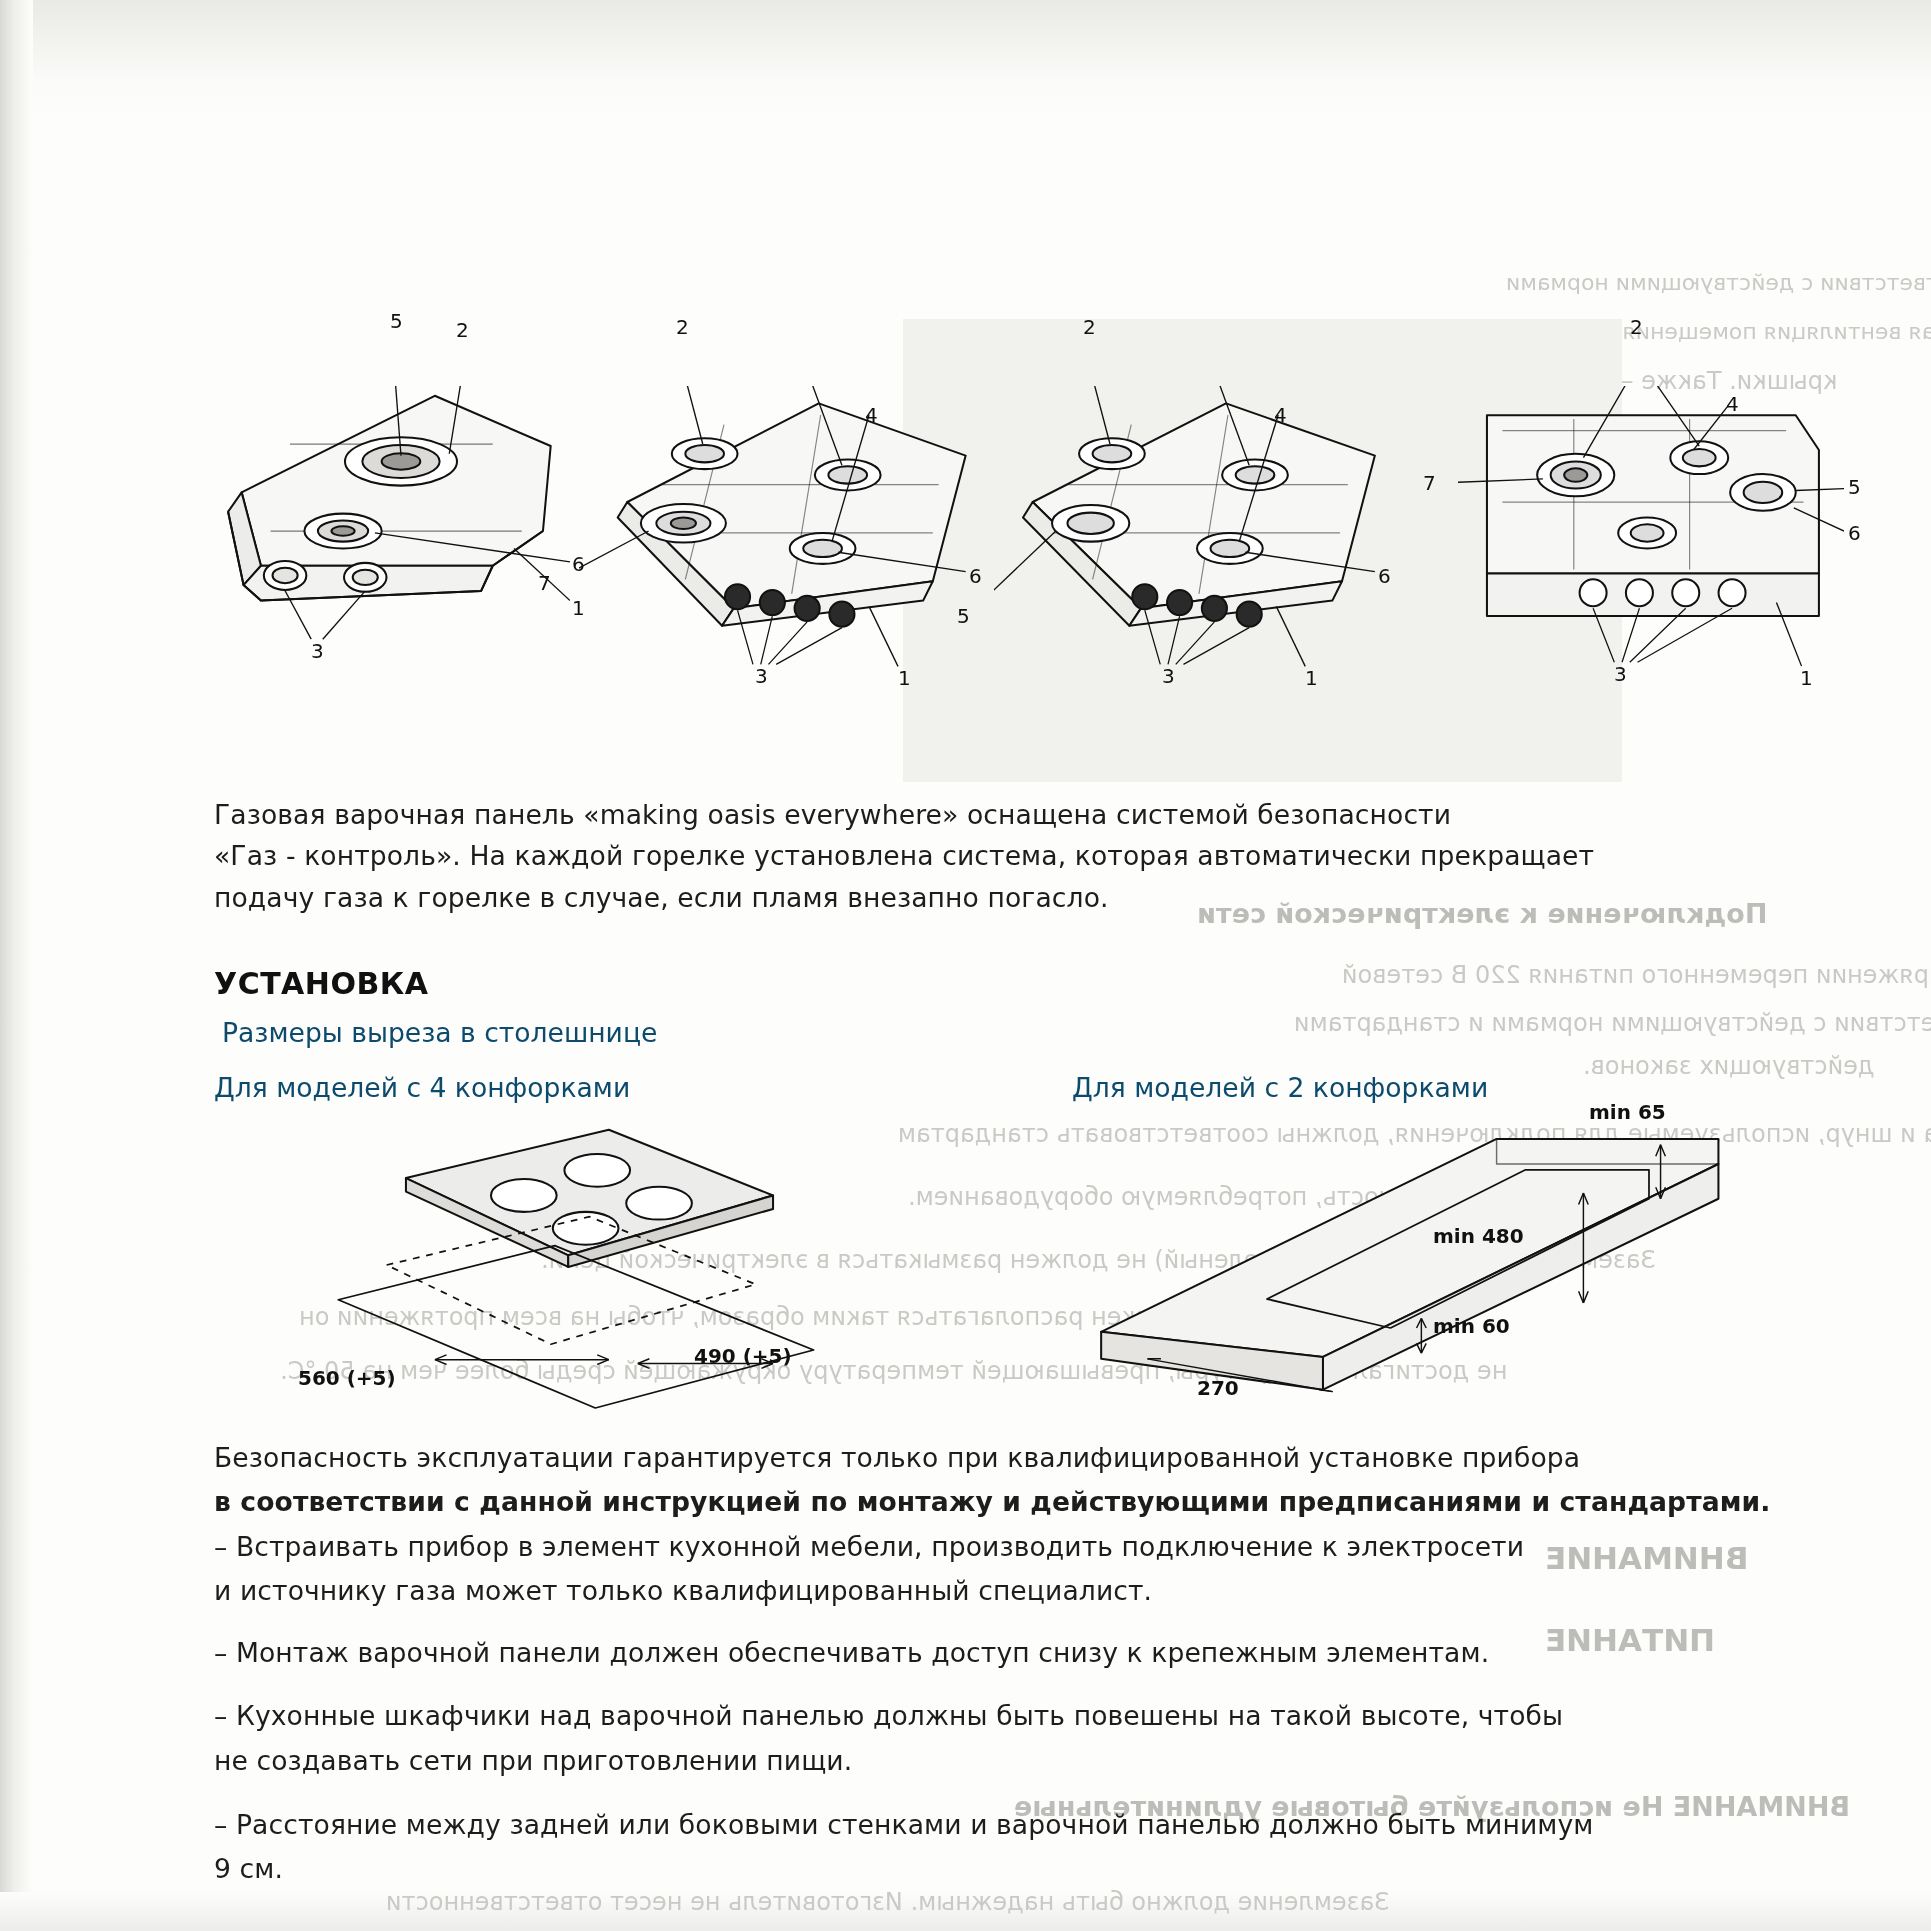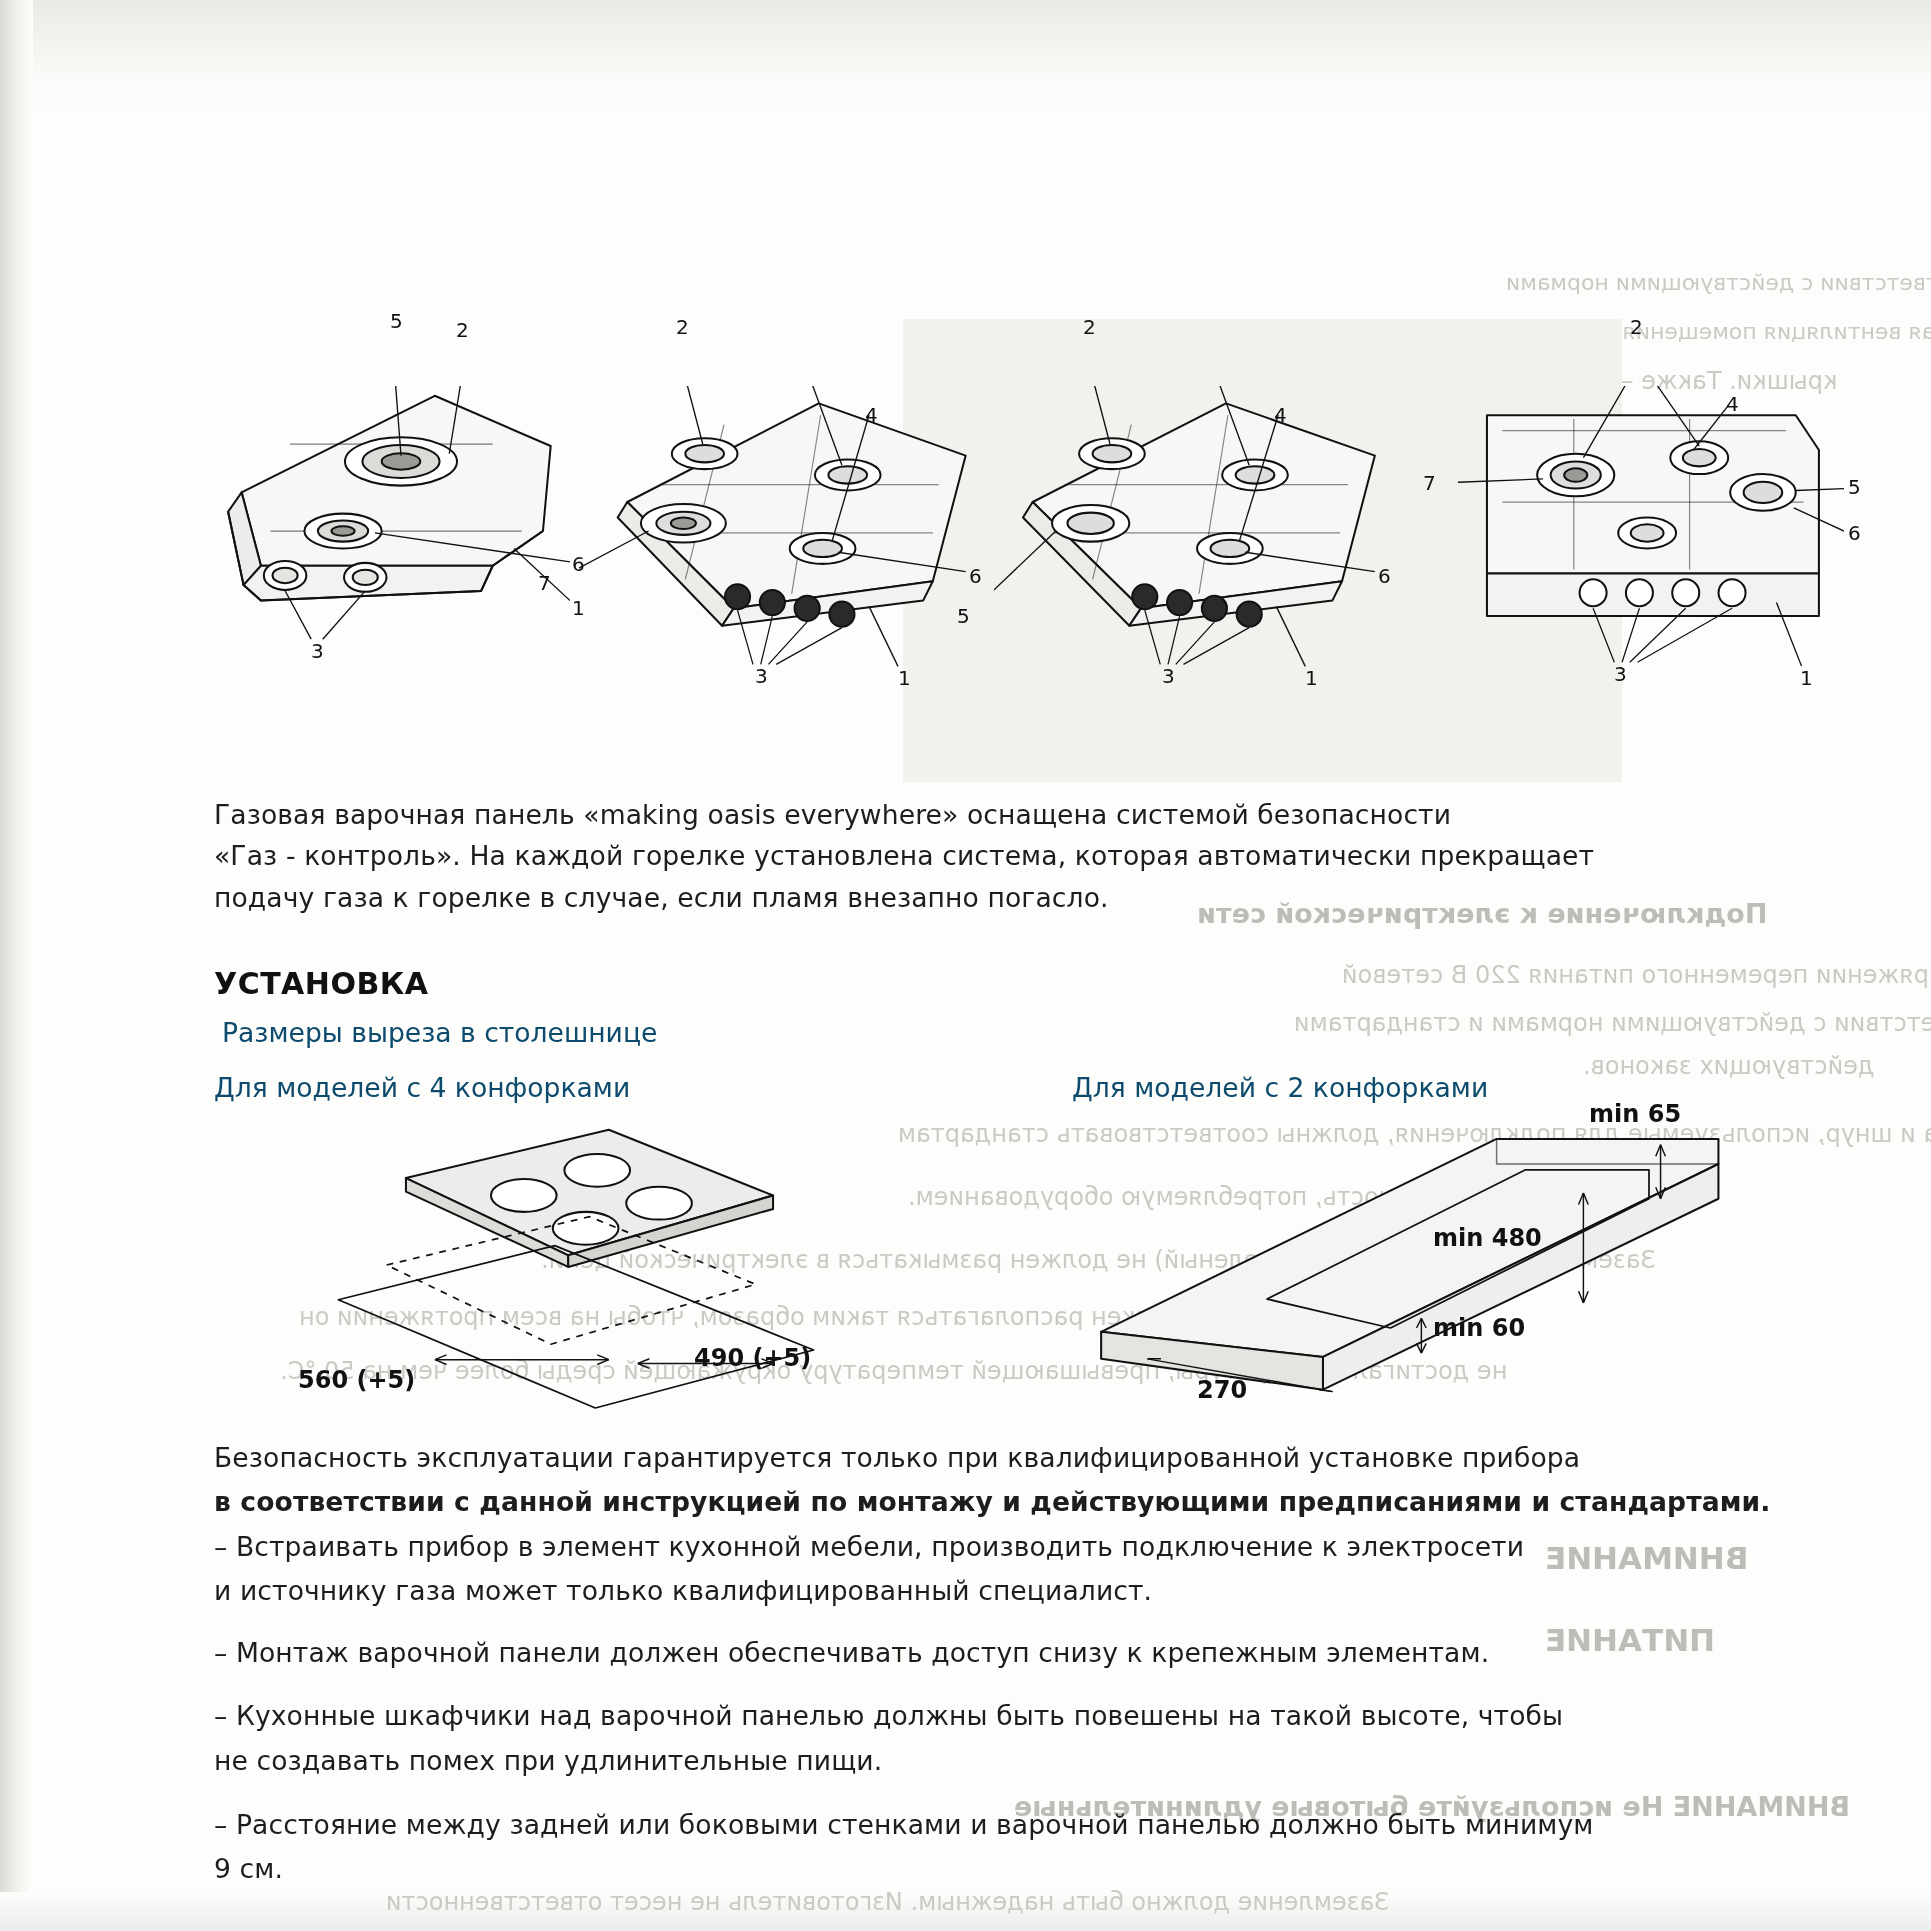--- a/index.html
+++ b/index.html
@@ -80,21 +80,21 @@
 
   
   .lbl {
     position: absolute;
     font-size: 20px;
     color: #111;
     font-family: "DejaVu Sans", sans-serif;
   }
   .dim {
     position: absolute;
-    font-size: 24px;
+    font-size: 20px;
     font-weight: bold;
     color: #111;
     font-family: "DejaVu Sans", sans-serif;
   }
   svg { display: block; }
   .fig {
     position: absolute;
   }
 </style>
 </head>
@@ -348,19 +348,19 @@
       <div class="dim" style="left:390px; top:204px;text-align:center;">min 60</div>
       <div class="dim" style="left:154px; top:266px;">270</div>
     </div>
 
     <div class="para" style="left:214px; top:1437px; width:1632px;">Безопасность эксплуатации гарантируется только при квалифицированной установке прибора</div>
     <div class="para" style="left:214px; top:1481px; width:1680px;font-weight:bold;">в соответствии с данной инструкцией по монтажу и действующими предписаниями и стандартами.</div>
     <div class="para" style="left:214px; top:1526px; width:1632px;">– Встраивать прибор в элемент кухонной мебели, производить подключение к электросети</div>
     <div class="para" style="left:214px; top:1632px; width:1632px;">– Монтаж варочной панели должен обеспечивать доступ снизу к крепежным элементам.</div>
     <div class="para" style="left:214px; top:1570px; width:1632px;">и источнику газа может только квалифицированный специалист.</div>
     <div class="para" style="left:214px; top:1695px; width:1632px;">– Кухонные шкафчики над варочной панелью должны быть повешены на такой высоте, чтобы</div>
-    <div class="para" style="left:214px; top:1740px; width:1632px;">не создавать помех при удлинительные пищи.</div>
+    <div class="para" style="left:214px; top:1740px; width:1632px;">не создавать сети при приготовлении пищи.</div>
     <div class="para" style="left:214px; top:1804px; width:1670px;">– Расстояние между задней или боковыми стенками и варочной панелью должно быть минимум</div>
     <div class="para" style="left:214px; top:1848px; width:1632px;">9 см.</div>
 
   </div>
 </div>
 
 
 </body></html>

